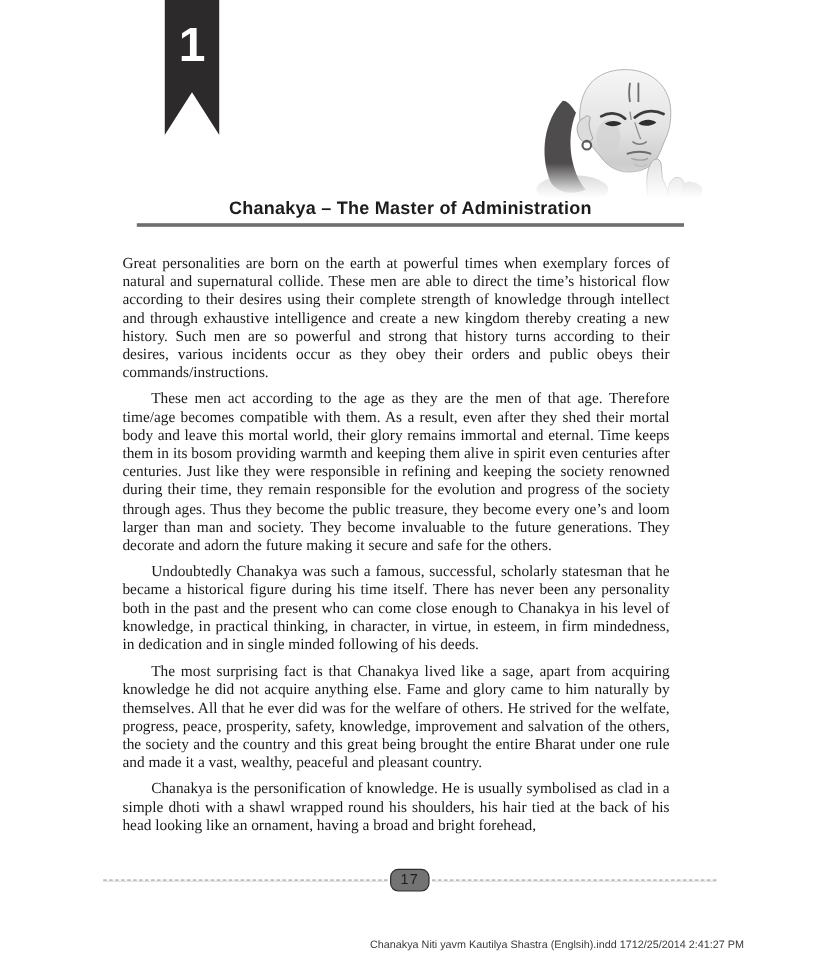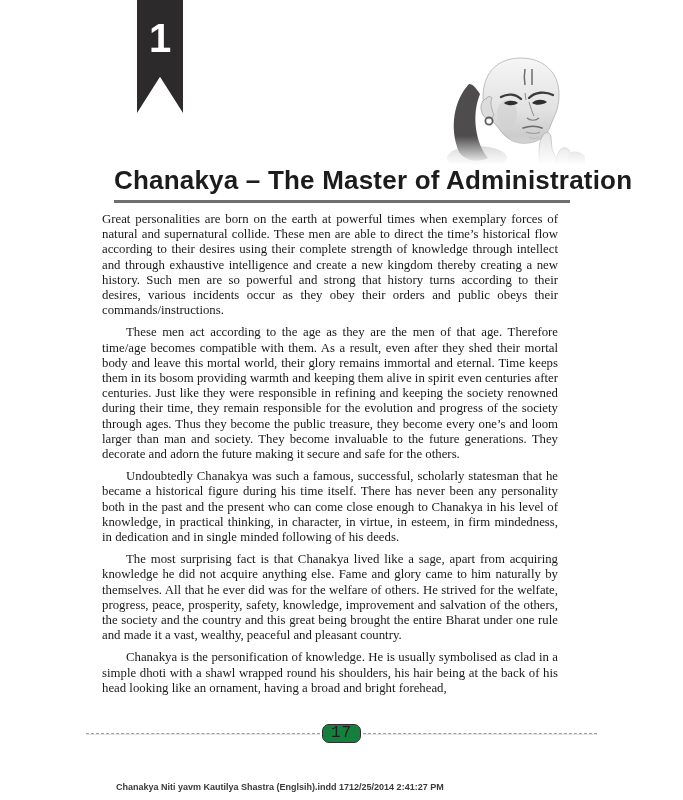--- a/index.html
+++ b/index.html
@@ -19,21 +19,21 @@
     font-size: 40px; color: #ffffff; line-height: 1;
   }
 
   
   .portrait { position: absolute; left: 437px; top: 52px; width: 148px; height: 113px; }
 
   
   .title-block { position: absolute; left: 114px; top: 165px; width: 456px; text-align: center; }
   .title-block h1 {
     font-family: "Liberation Sans", sans-serif; font-weight: bold;
-    font-size: 26px; color: #1c1c1c; letter-spacing: 0.2px; white-space: nowrap;
+    font-size: 15px; color: #1c1c1c; letter-spacing: 0.2px; white-space: nowrap;
   }
   .title-rule { height: 3px; background: var(--title_rule, #6e6e6e); margin-top: 4px; }
 
   
   .body-text {
     position: absolute; left: 102px; top: 212px; width: 456px;
     font-size: 12.8px; line-height: 15.2px; color: var(--body_text, #191919);
     text-align: justify;
   }
   .body-text p { margin-bottom: 7px; }
@@ -41,29 +41,29 @@
 
   
   .pagenum-row {
     position: absolute; left: 86px; top: 724px; width: 511px;
     display: flex; align-items: center;
   }
   .pagenum-line { flex: 1; height: 2px; border-top: 1px dashed #9f9f9f; border-bottom: 1px solid #e3e3e3; }
   .pagenum-box {
     margin: 0 2px; padding: 1px 8px 2px 8px;
     border: 1.6px solid #2f2f2f; border-radius: 7px;
-    font-family: Liberation Mono, monospace; font-size: 16px; color: #1e1e1e;
-    letter-spacing: 1px; background: #15803d; line-height: 14px;
+    font-family: Liberation Sans, sans-serif; font-size: 12px; color: #1e1e1e;
+    letter-spacing: 1px; background: #737373; line-height: 14px;
   }
 
   
   .print-footer {
-    position: absolute; left: 116px; top: 782px; width: 523px;
-    display: flex; justify-content: flex-start;
-    font-family: "Liberation Sans", sans-serif; font-size: 9px; color: #3a3a3a; font-weight: bold;
+    position: absolute; left: 97px; top: 782px; width: 523px;
+    display: flex; justify-content: flex-end;
+    font-family: "Liberation Sans", sans-serif; font-size: 9px; color: #3a3a3a;
   }
 </style>
 </head>
 <body>
 
 <div class="ribbon">
   <span class="num">1</span>
 </div>
 
 <div class="portrait">
@@ -119,21 +119,21 @@
 <div class="title-block">
   <h1>Chanakya – The Master of Administration</h1>
   <div class="title-rule"></div>
 </div>
 
 <div class="body-text">
   <p>Great personalities are born on the earth at powerful times when exemplary forces of natural and supernatural collide. These men are able to direct the time’s historical flow according to their desires using their complete strength of knowledge through intellect and through exhaustive intelligence and create a new kingdom thereby creating a new history. Such men are so powerful and strong that history turns according to their desires, various incidents occur as they obey their orders and public obeys their commands/instructions.</p>
   <p class="indent">These men act according to the age as they are the men of that age. Therefore time/age becomes compatible with them. As a result, even after they shed their mortal body and leave this mortal world, their glory remains immortal and eternal. Time keeps them in its bosom providing warmth and keeping them alive in spirit even centuries after centuries. Just like they were responsible in refining and keeping the society renowned during their time, they remain responsible for the evolution and progress of the society through ages. Thus they become the public treasure, they become every one’s and loom larger than man and society. They become invaluable to the future generations. They decorate and adorn the future making it secure and safe for the others.</p>
   <p class="indent">Undoubtedly Chanakya was such a famous, successful, scholarly statesman that he became a historical figure during his time itself. There has never been any personality both in the past and the present who can come close enough to Chanakya in his level of knowledge, in practical thinking, in character, in virtue, in esteem, in firm mindedness, in dedication and in single minded following of his deeds.</p>
   <p class="indent">The most surprising fact is that Chanakya lived like a sage, apart from acquiring knowledge he did not acquire anything else. Fame and glory came to him naturally by themselves. All that he ever did was for the welfare of others. He strived for the welfate, progress, peace, prosperity, safety, knowledge, improvement and salvation of the others, the society and the country and this great being brought the entire Bharat under one rule and made it a vast, wealthy, peaceful and pleasant country.</p>
-  <p class="indent">Chanakya is the personification of knowledge. He is usually symbolised as clad in a simple dhoti with a shawl wrapped round his shoulders, his hair being at the back of his head looking like an ornament, having a broad and bright forehead,</p>
+  <p class="indent">Chanakya is the personification of knowledge. He is usually symbolised as clad in a simple dhoti with a shawl wrapped round his shoulders, his hair tied at the back of his head looking like an ornament, having a broad and bright forehead,</p>
 </div>
 
 <div class="pagenum-row">
   <div class="pagenum-line"></div>
   <div class="pagenum-box">17</div>
   <div class="pagenum-line"></div>
 </div>
 
 <div class="print-footer">
   <span>Chanakya Niti yavm Kautilya Shastra (Englsih).indd   17</span>

